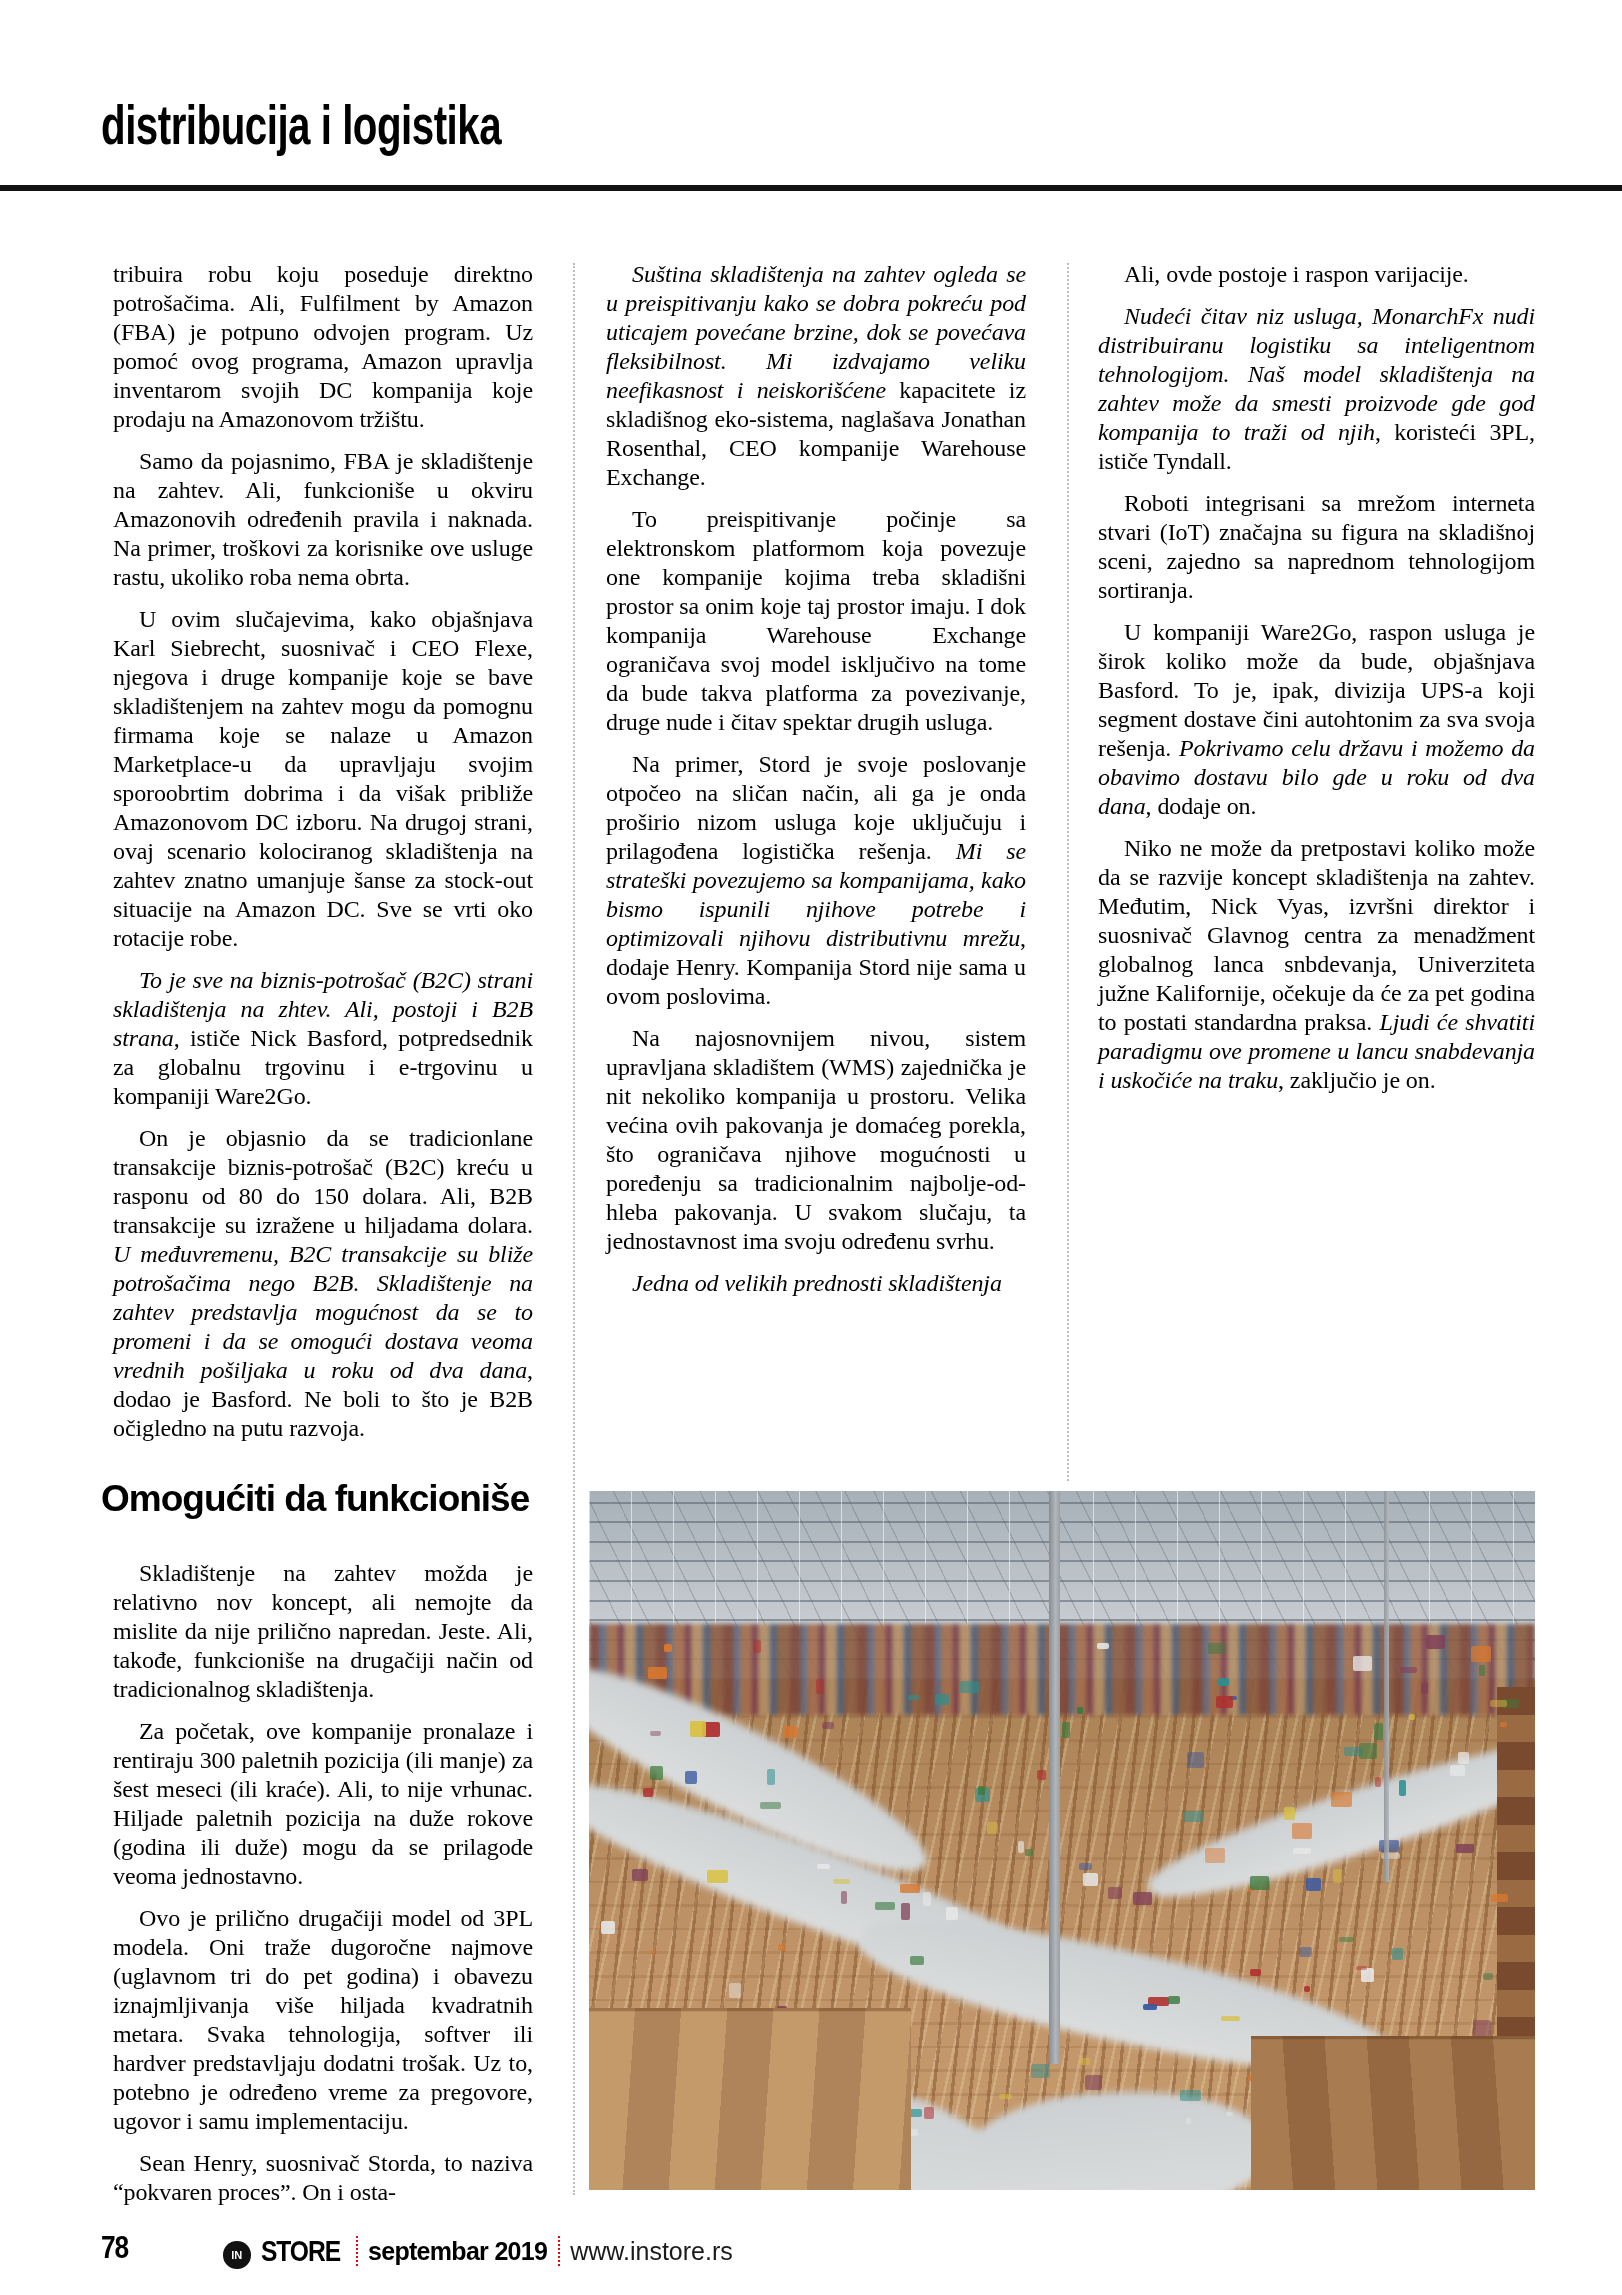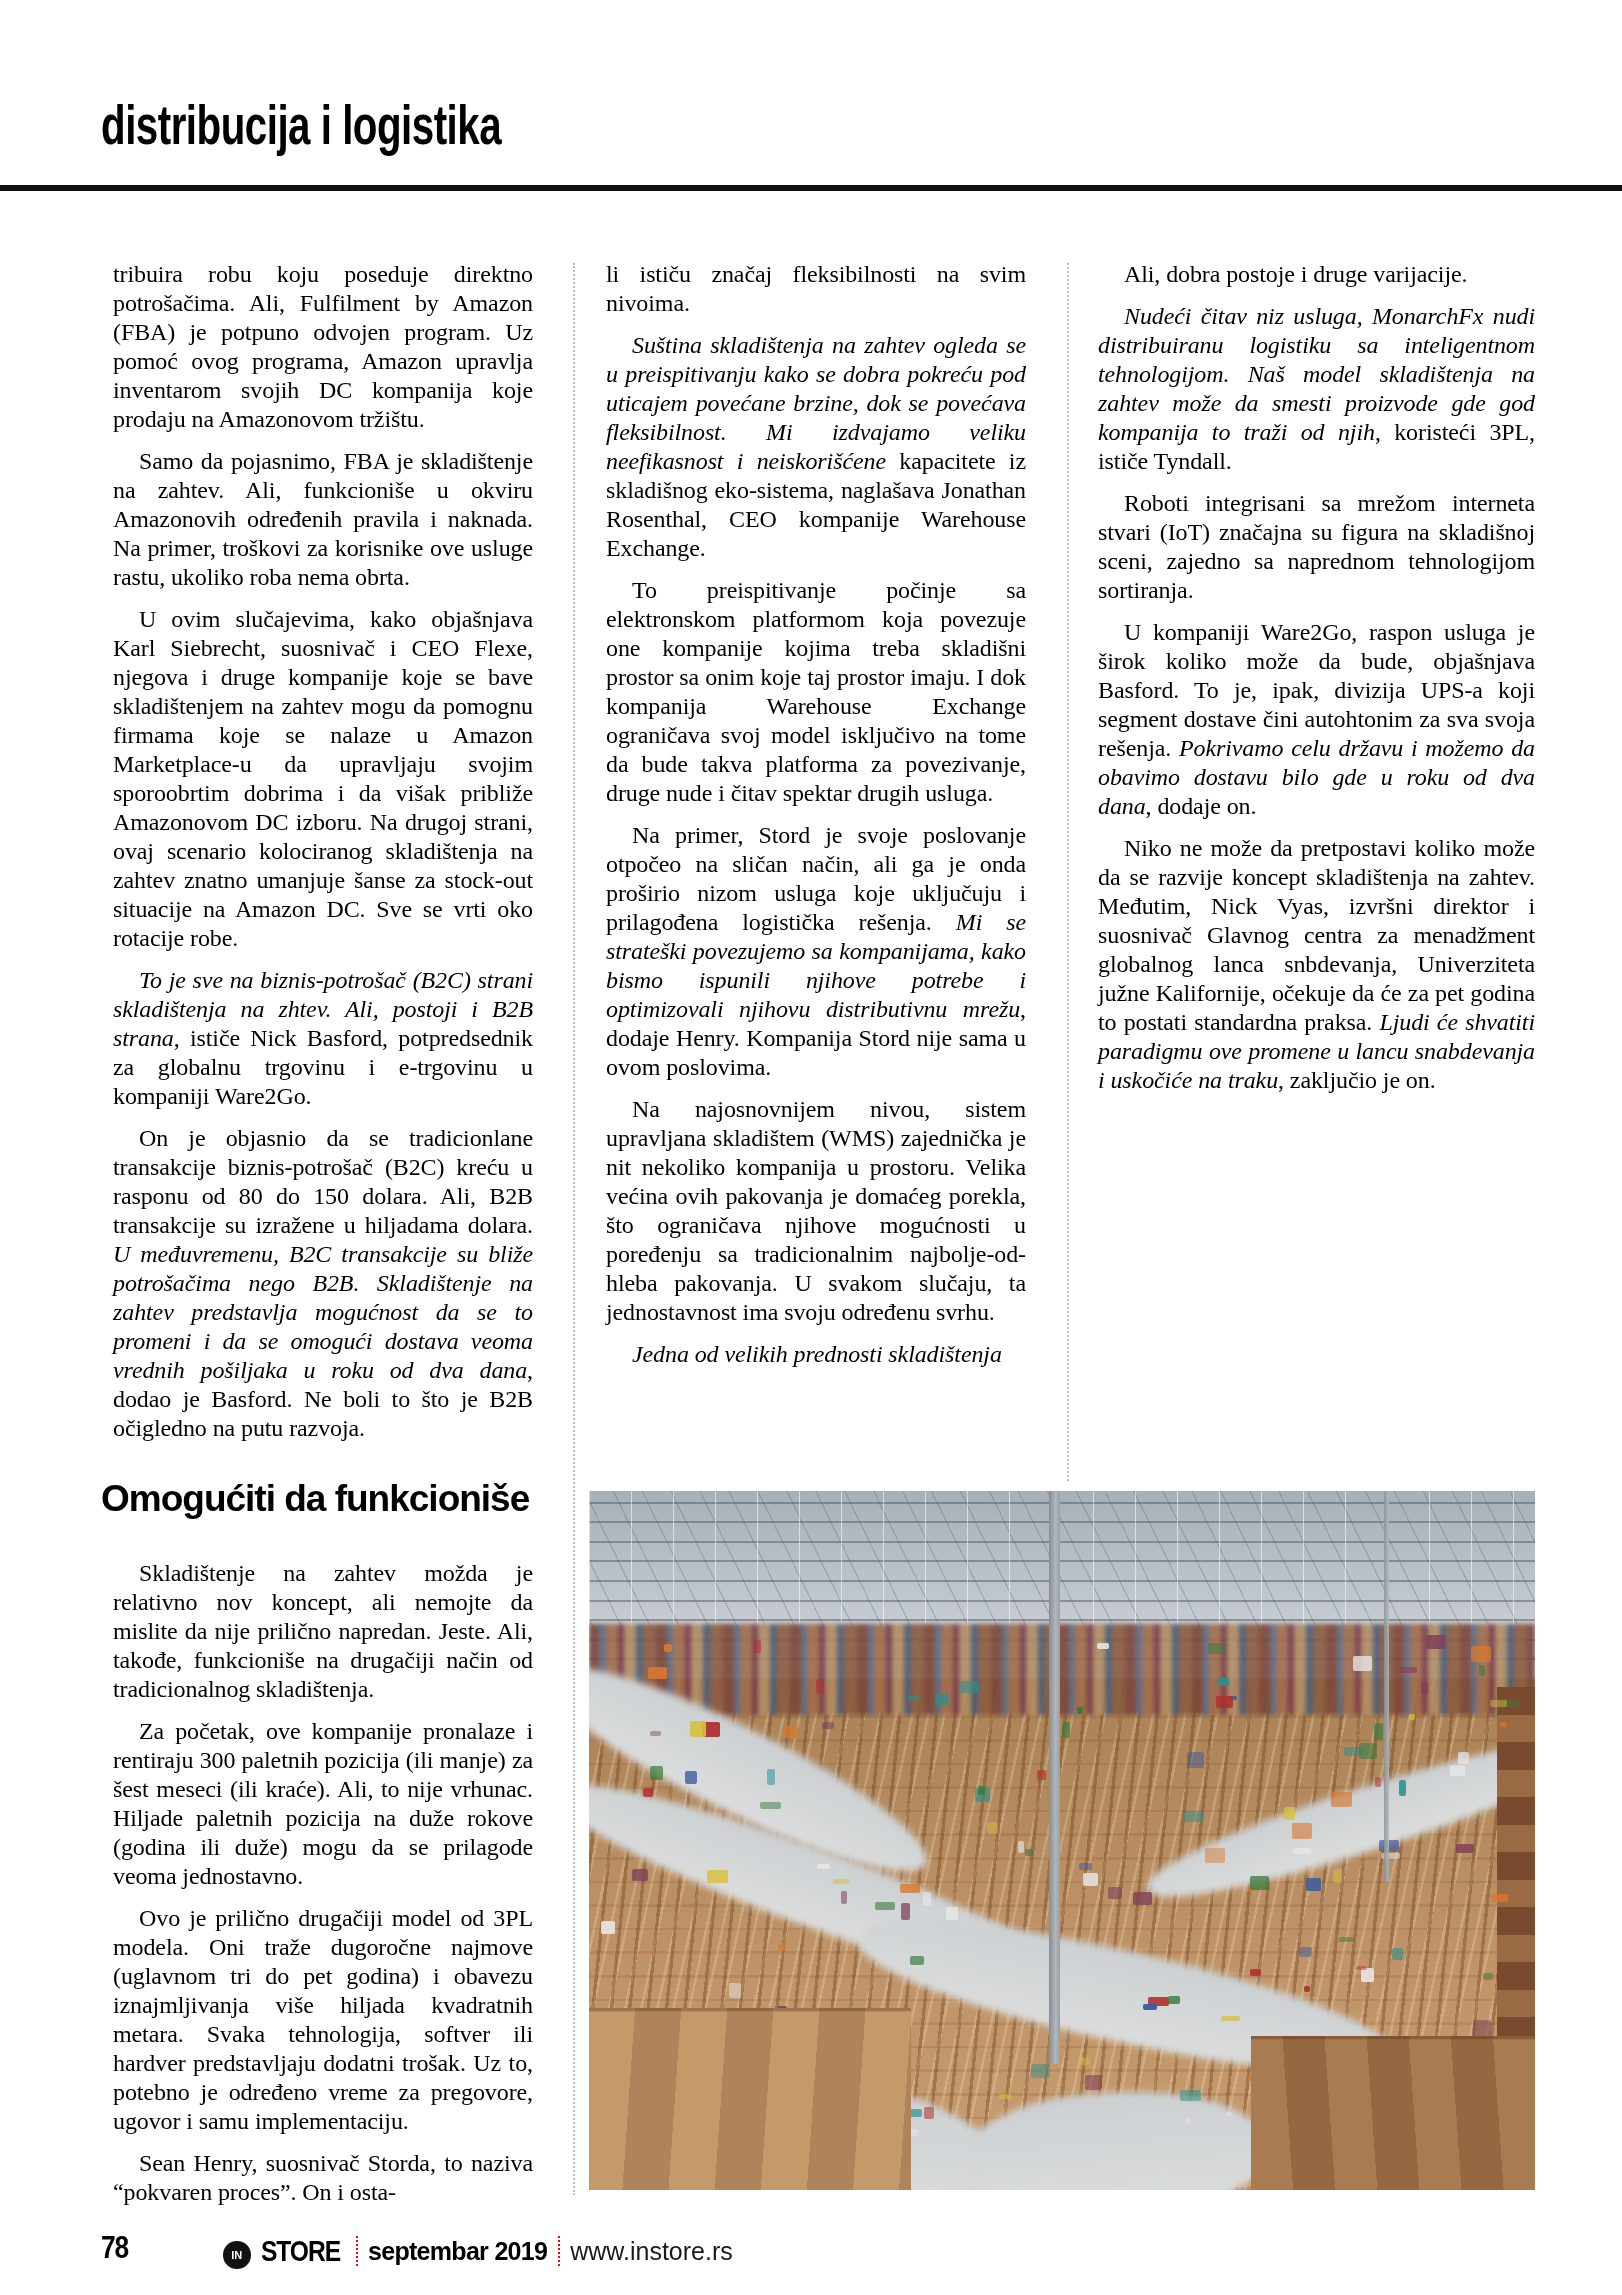--- a/index.html
+++ b/index.html
@@ -97,29 +97,28 @@
       <p class="ind"><span>U ovim slučajevima, kako objašnjava Karl Siebrecht, suosnivač i CEO Flexe, njegova i druge kompanije koje se bave skladištenjem na zahtev mogu da pomognu firmama koje se nalaze u Amazon Marketplace-u da upravljaju svojim sporoobrtim dobrima i da višak približe Amazonovom DC izboru. Na drugoj strani, ovaj scenario kolociranog skladištenja na zahtev znatno umanjuje šanse za stock-out situacije na Amazon DC. Sve se vrti oko rotacije robe.</span></p>
       <p class="ind"><span class="it">To je sve na biznis-potrošač (B2C) strani skladištenja na zhtev. Ali, postoji i B2B strana</span><span>, ističe Nick Basford, potpredsednik za globalnu trgovinu i e-trgovinu u kompaniji Ware2Go.</span></p>
       <p class="ind"><span>On je objasnio da se tradicionlane transakcije biznis-potrošač (B2C) kreću u rasponu od 80 do 150 dolara. Ali, B2B transakcije su izražene u hiljadama dolara. </span><span class="it">U međuvremenu, B2C transakcije su bliže potrošačima nego B2B. Skladištenje na zahtev predstavlja mogućnost da se to promeni i da se omogući dostava veoma vrednih pošiljaka u roku od dva dana</span><span>, dodao je Basford. Ne boli to što je B2B očigledno na putu razvoja.</span></p>
       <h2>Omogućiti da funkcioniše</h2>
       <p class="ind"><span>Skladištenje na zahtev možda je relativno nov koncept, ali nemojte da mislite da nije prilično napredan. Jeste. Ali, takođe, funkcioniše na drugačiji način od tradicionalnog skladištenja.</span></p>
       <p class="ind"><span>Za početak, ove kompanije pronalaze i rentiraju 300 paletnih pozicija (ili manje) za šest meseci (ili kraće). Ali, to nije vrhunac. Hiljade paletnih pozicija na duže rokove (godina ili duže) mogu da se prilagode veoma jednostavno.</span></p>
       <p class="ind"><span>Ovo je prilično drugačiji model od 3PL modela. Oni traže dugoročne najmove (uglavnom tri do pet godina) i obavezu iznajmljivanja više hiljada kvadratnih metara. Svaka tehnologija, softver ili hardver predstavljaju dodatni trošak. Uz to, potebno je određeno vreme za pregovore, ugovor i samu implementaciju.</span></p>
       <p class="ind"><span>Sean Henry, suosnivač Storda, to naziva “pokvaren proces”. On i osta-</span></p>
     </section>
   <section class="col" id="col2">
-      <p><span>li ističu značaj fleksibilnosti na svim nivoima.</span></p>
       <p class="ind"><span class="it">Suština skladištenja na zahtev ogleda se u preispitivanju kako se dobra pokreću pod uticajem povećane brzine, dok se povećava fleksibilnost. Mi izdvajamo veliku neefikasnost i neiskorišćene</span><span> kapacitete iz skladišnog eko-sistema, naglašava Jonathan Rosenthal, CEO kompanije Warehouse Exchange.</span></p>
       <p class="ind"><span>To preispitivanje počinje sa elektronskom platformom koja povezuje one kompanije kojima treba skladišni prostor sa onim koje taj prostor imaju. I dok kompanija Warehouse Exchange ograničava svoj model isključivo na tome da bude takva platforma za povezivanje, druge nude i čitav spektar drugih usluga.</span></p>
       <p class="ind"><span>Na primer, Stord je svoje poslovanje otpočeo na sličan način, ali ga je onda proširio nizom usluga koje uključuju i prilagođena logistička rešenja. </span><span class="it">Mi se strateški povezujemo sa kompanijama, kako bismo ispunili njihove potrebe i optimizovali njihovu distributivnu mrežu</span><span>, dodaje Henry. Kompanija Stord nije sama u ovom poslovima.</span></p>
       <p class="ind"><span>Na najosnovnijem nivou, sistem upravljana skladištem (WMS) zajednička je nit nekoliko kompanija u prostoru. Velika većina ovih pakovanja je domaćeg porekla, što ograničava njihove mogućnosti u poređenju sa tradicionalnim najbolje-od-hleba pakovanja. U svakom slučaju, ta jednostavnost ima svoju određenu svrhu.</span></p>
       <p class="ind"><span class="it">Jedna od velikih prednosti skladištenja</span></p>
     </section>
   <section class="col" id="col3">
-      <p class="ind"><span>Ali, dobra postoje i druge varijacije.</span></p>
+      <p class="ind"><span>Ali, ovde postoje i raspon varijacije.</span></p>
       <p class="ind"><span class="it">Nudeći čitav niz usluga, MonarchFx nudi distribuiranu logistiku sa inteligentnom tehnologijom. Naš model skladištenja na zahtev može da smesti proizvode gde god kompanija to traži od njih</span><span>, koristeći 3PL, ističe Tyndall.</span></p>
       <p class="ind"><span>Roboti integrisani sa mrežom interneta stvari (IoT) značajna su figura na skladišnoj sceni, zajedno sa naprednom tehnologijom sortiranja.</span></p>
       <p class="ind"><span>U kompaniji Ware2Go, raspon usluga je širok koliko može da bude, objašnjava Basford. To je, ipak, divizija UPS-a koji segment dostave čini autohtonim za sva svoja rešenja. </span><span class="it">Pokrivamo celu državu i možemo da obavimo dostavu bilo gde u roku od dva dana</span><span>, dodaje on.</span></p>
       <p class="ind"><span>Niko ne može da pretpostavi koliko može da se razvije koncept skladištenja na zahtev. Međutim, Nick Vyas, izvršni direktor i suosnivač Glavnog centra za menadžment globalnog lanca snbdevanja, Univerziteta južne Kalifornije, očekuje da će za pet godina to postati standardna praksa. </span><span class="it">Ljudi će shvatiti paradigmu ove promene u lancu snabdevanja i uskočiće na traku</span><span>, zaključio je on.</span></p>
     </section>
 
   <figure class="photo" id="photo" aria-label="warehouse-fulfillment-center-aerial-photo">
     <span class="ph-ceiling"></span>
     <span class="ph-band"></span>
     <span class="ph-main"></span>

